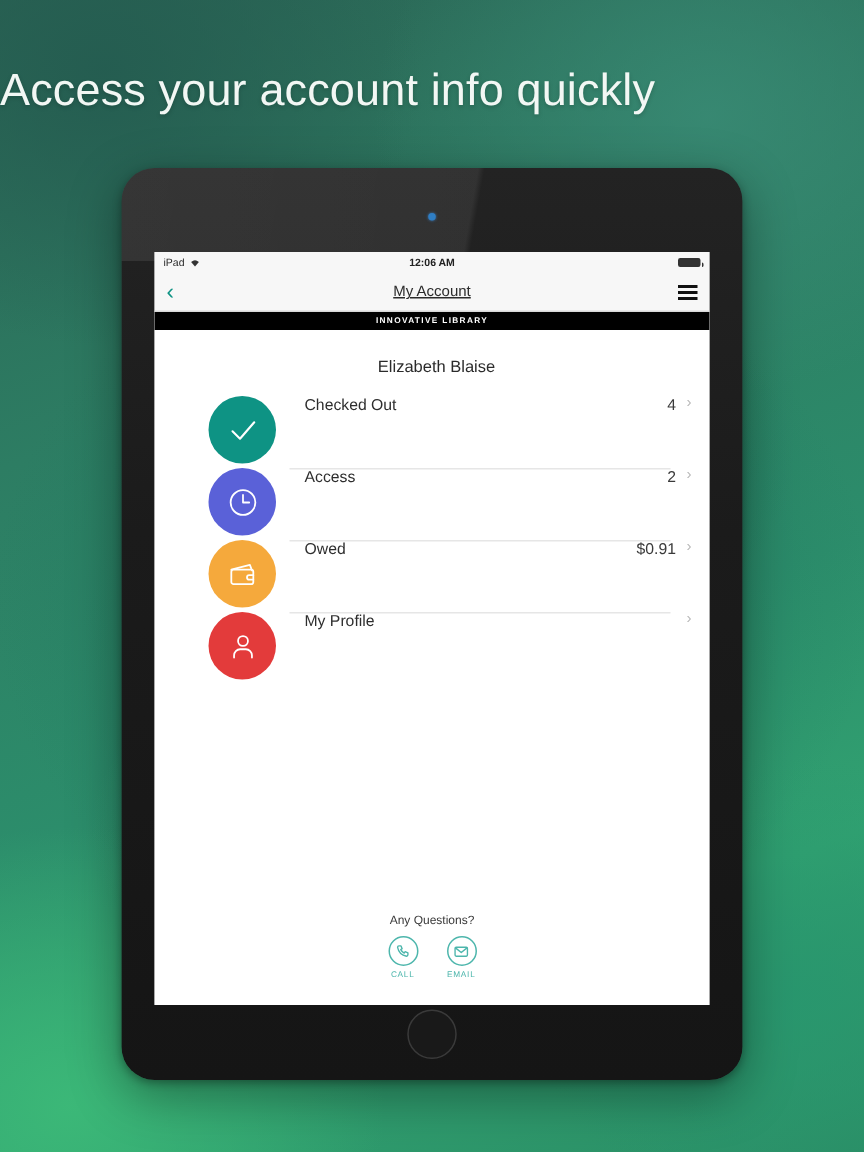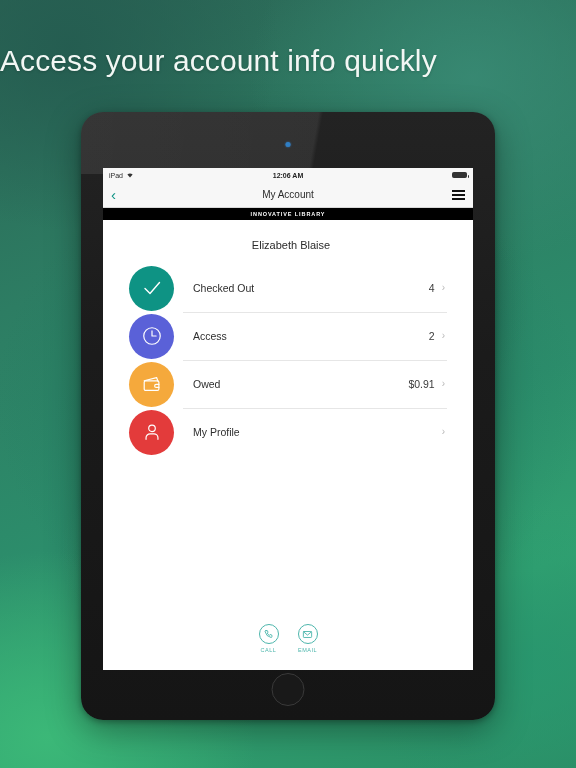--- a/index.html
+++ b/index.html
@@ -109,21 +109,21 @@
     height:26px; flex:0 0 26px;
     background:#f7f7f7;
     border-bottom:1px solid #d8d8d8;
     display:flex; align-items:center;
     padding:0 8px;
     position:relative;
   }
   .nav-back { color:#0e9384; font-size:15px; line-height:1; cursor:pointer; }
   .nav-title {
     position:absolute; left:0; right:0; text-align:center;
-    font-size:10px; color:#2c2c2c;
+    font-size:10px; color:#2c2c2c;text-decoration:underline;
   }
   .nav-menu { margin-left:auto; display:flex; flex-direction:column; gap:2px; cursor:pointer; }
   .nav-menu span { display:block; width:13px; height:2px; background:#111; }
 
   
   .brandbar {
     height:12px; flex:0 0 12px;
     background:#000;
     display:flex; align-items:center; justify-content:center;
     color:#fff; font-size:5.5px; letter-spacing:.9px; font-weight:bold;
@@ -134,22 +134,22 @@
   .username {
     text-align:center;
     font-size:11px; color:#2b2b2b;
     padding:19px 0 0 6px;
   }
 
   .rows { margin-top:13px; }
   .row {
     position:relative;
     height:48px;
-    display:flex; align-items:center;
-    padding-left:26px; padding-right:28px;
+    display:flex; align-items:flex-start;
+    padding-left:26px; padding-right:12px;margin-left:10px;
   }
   .row + .row .row-line {
     position:absolute; left:80px; right:26px; top:0;
     height:1px; background:#e6e6e6;
   }
   .icon-circle {
     width:45px; height:45px; border-radius:50%;
     flex:0 0 45px;
     display:flex; align-items:center; justify-content:center;
     position:relative; z-index:2;
@@ -274,20 +274,21 @@
             </svg>
           </div>
           <div class="row-label">My Profile</div>
           <div class="row-value"></div>
           <div class="row-chev">›</div>
         </div>
 
       </div>
 
       <div class="footer">
+        <div class="footer-title">Any Questions?</div>
         <div class="footer-actions">
 
           <div class="fa-item">
             <div class="fa-circle">
               <svg width="11" height="11" viewBox="0 0 24 24" fill="none" stroke="#4db6ac" stroke-width="2" stroke-linecap="round" stroke-linejoin="round">
                 <path d="M6.5 3.5 h3 l1.6 4 -2 1.4 a11 11 0 0 0 5 5 l1.4 -2 4 1.6 v3 a2 2 0 0 1 -2 2 A16.5 16.5 0 0 1 4.5 5.5 a2 2 0 0 1 2 -2 z"></path>
               </svg>
             </div>
             <div class="fa-label">CALL</div>
           </div>

